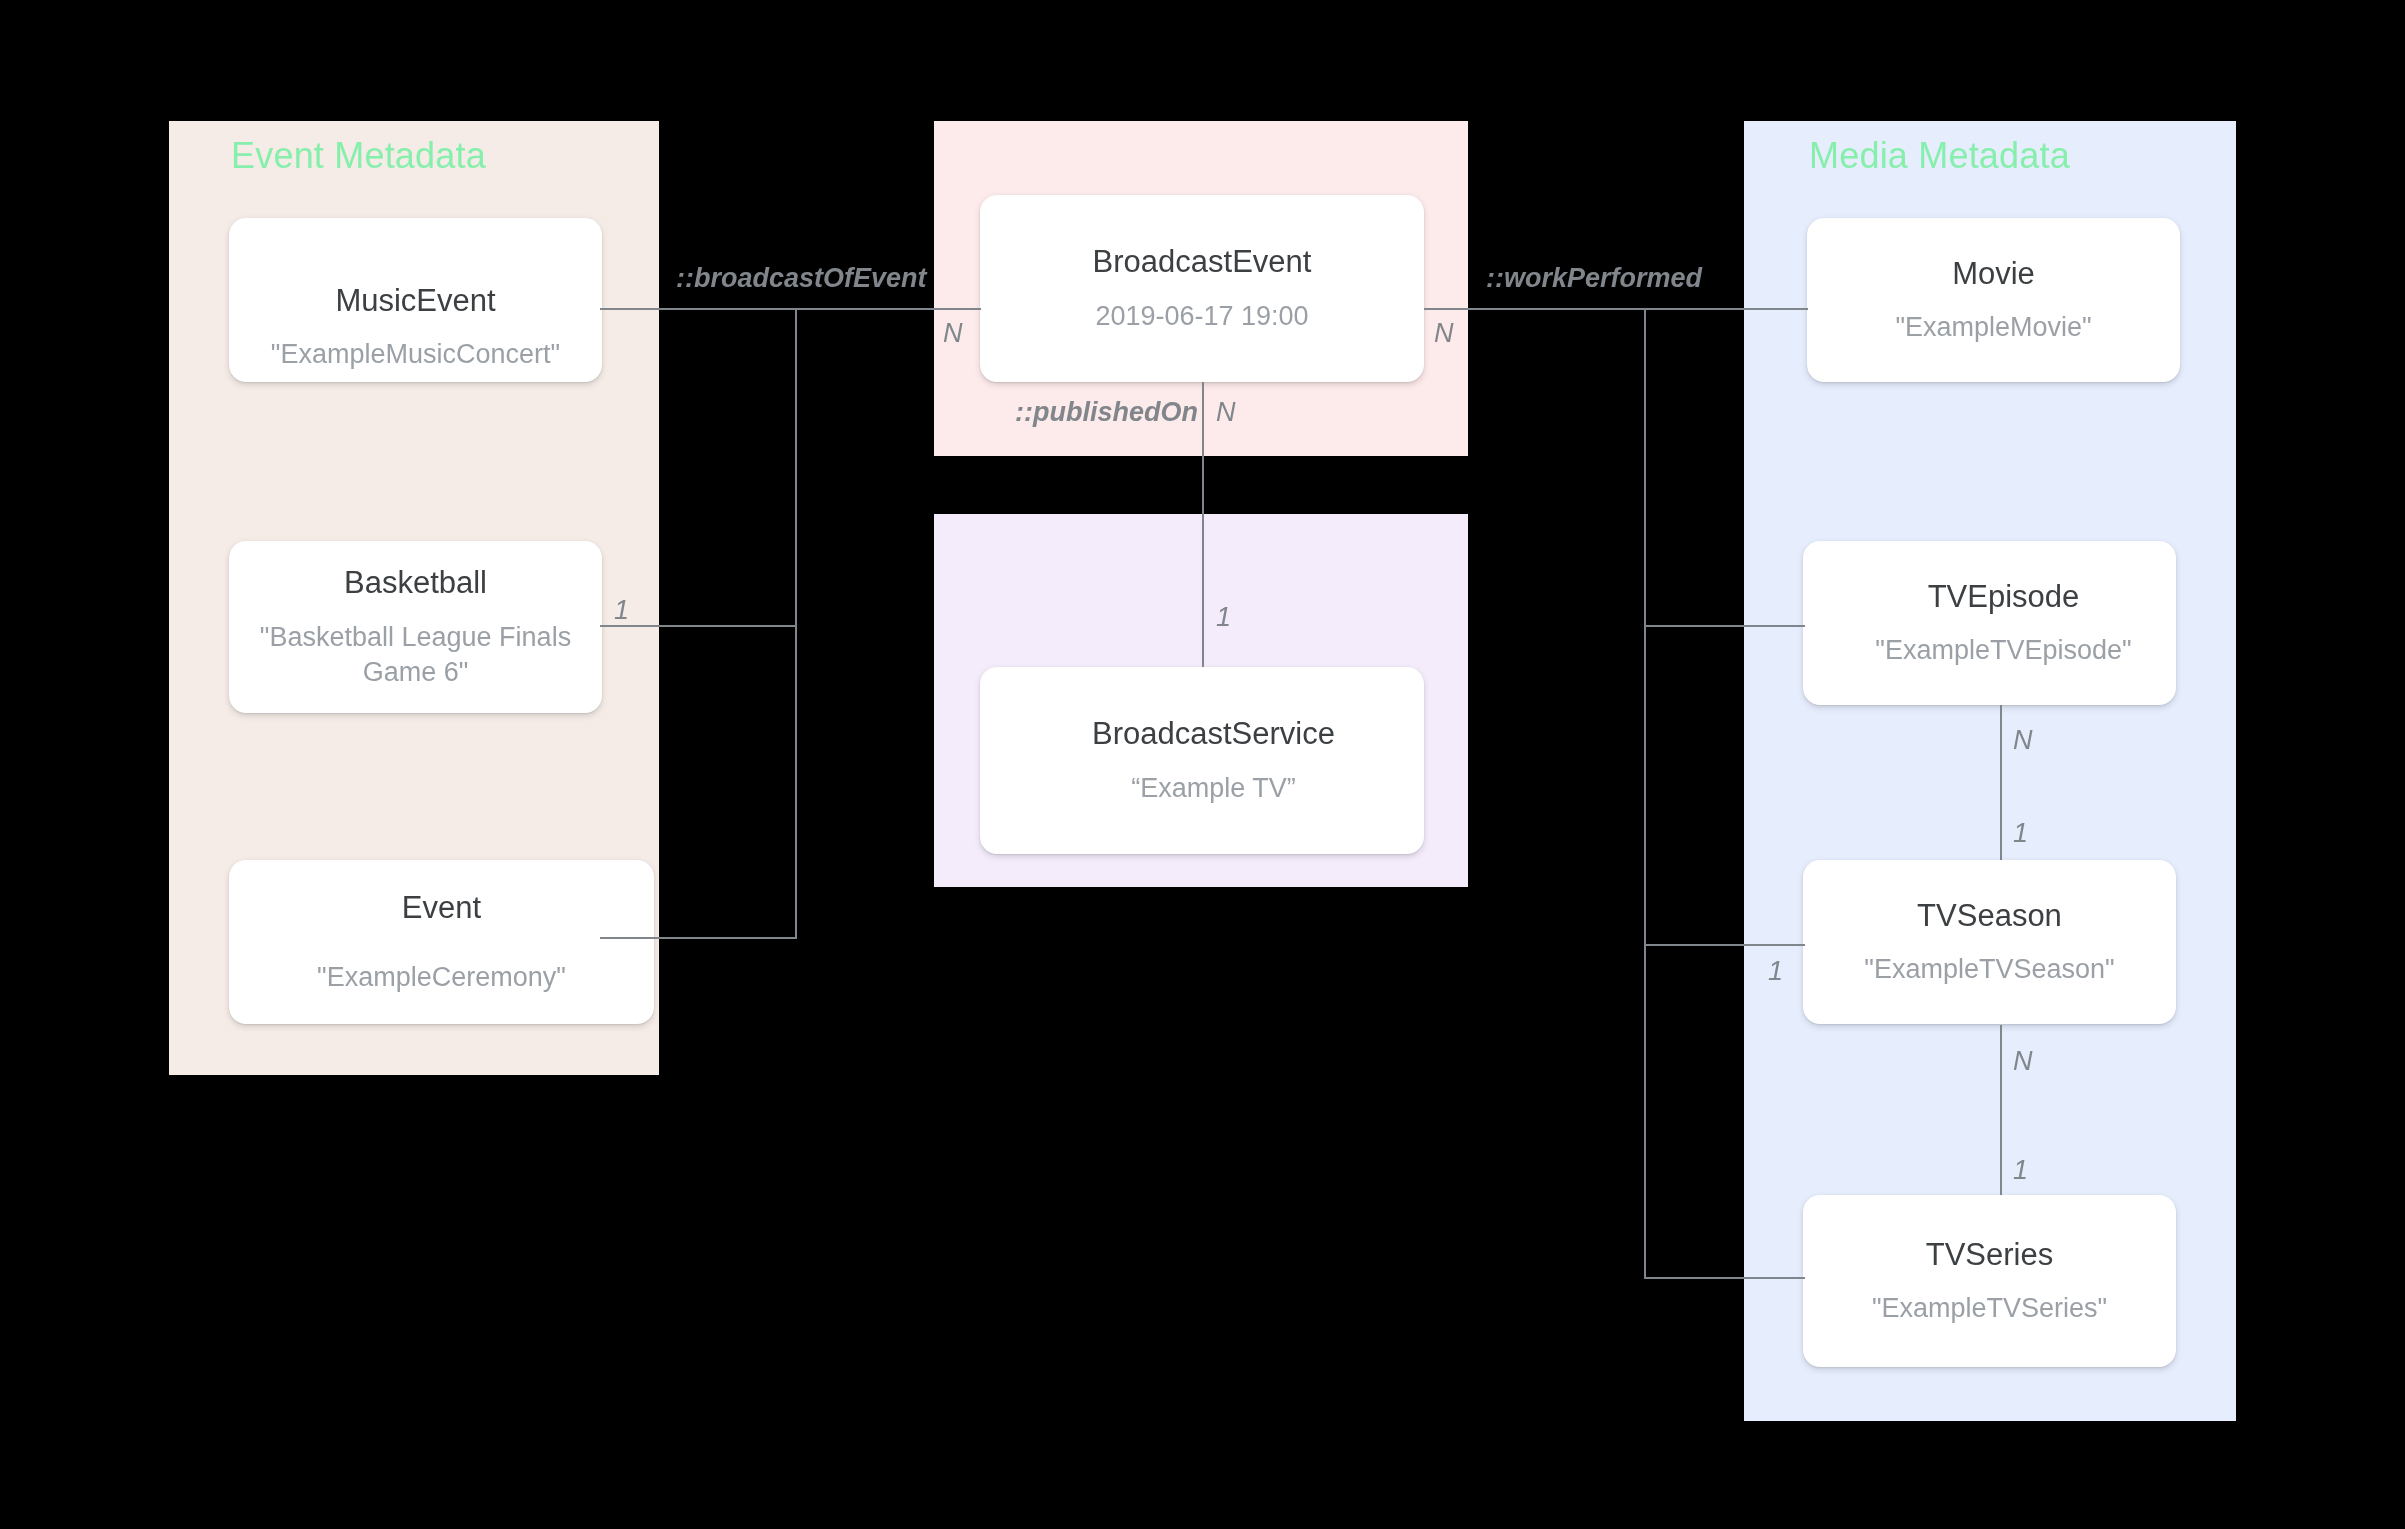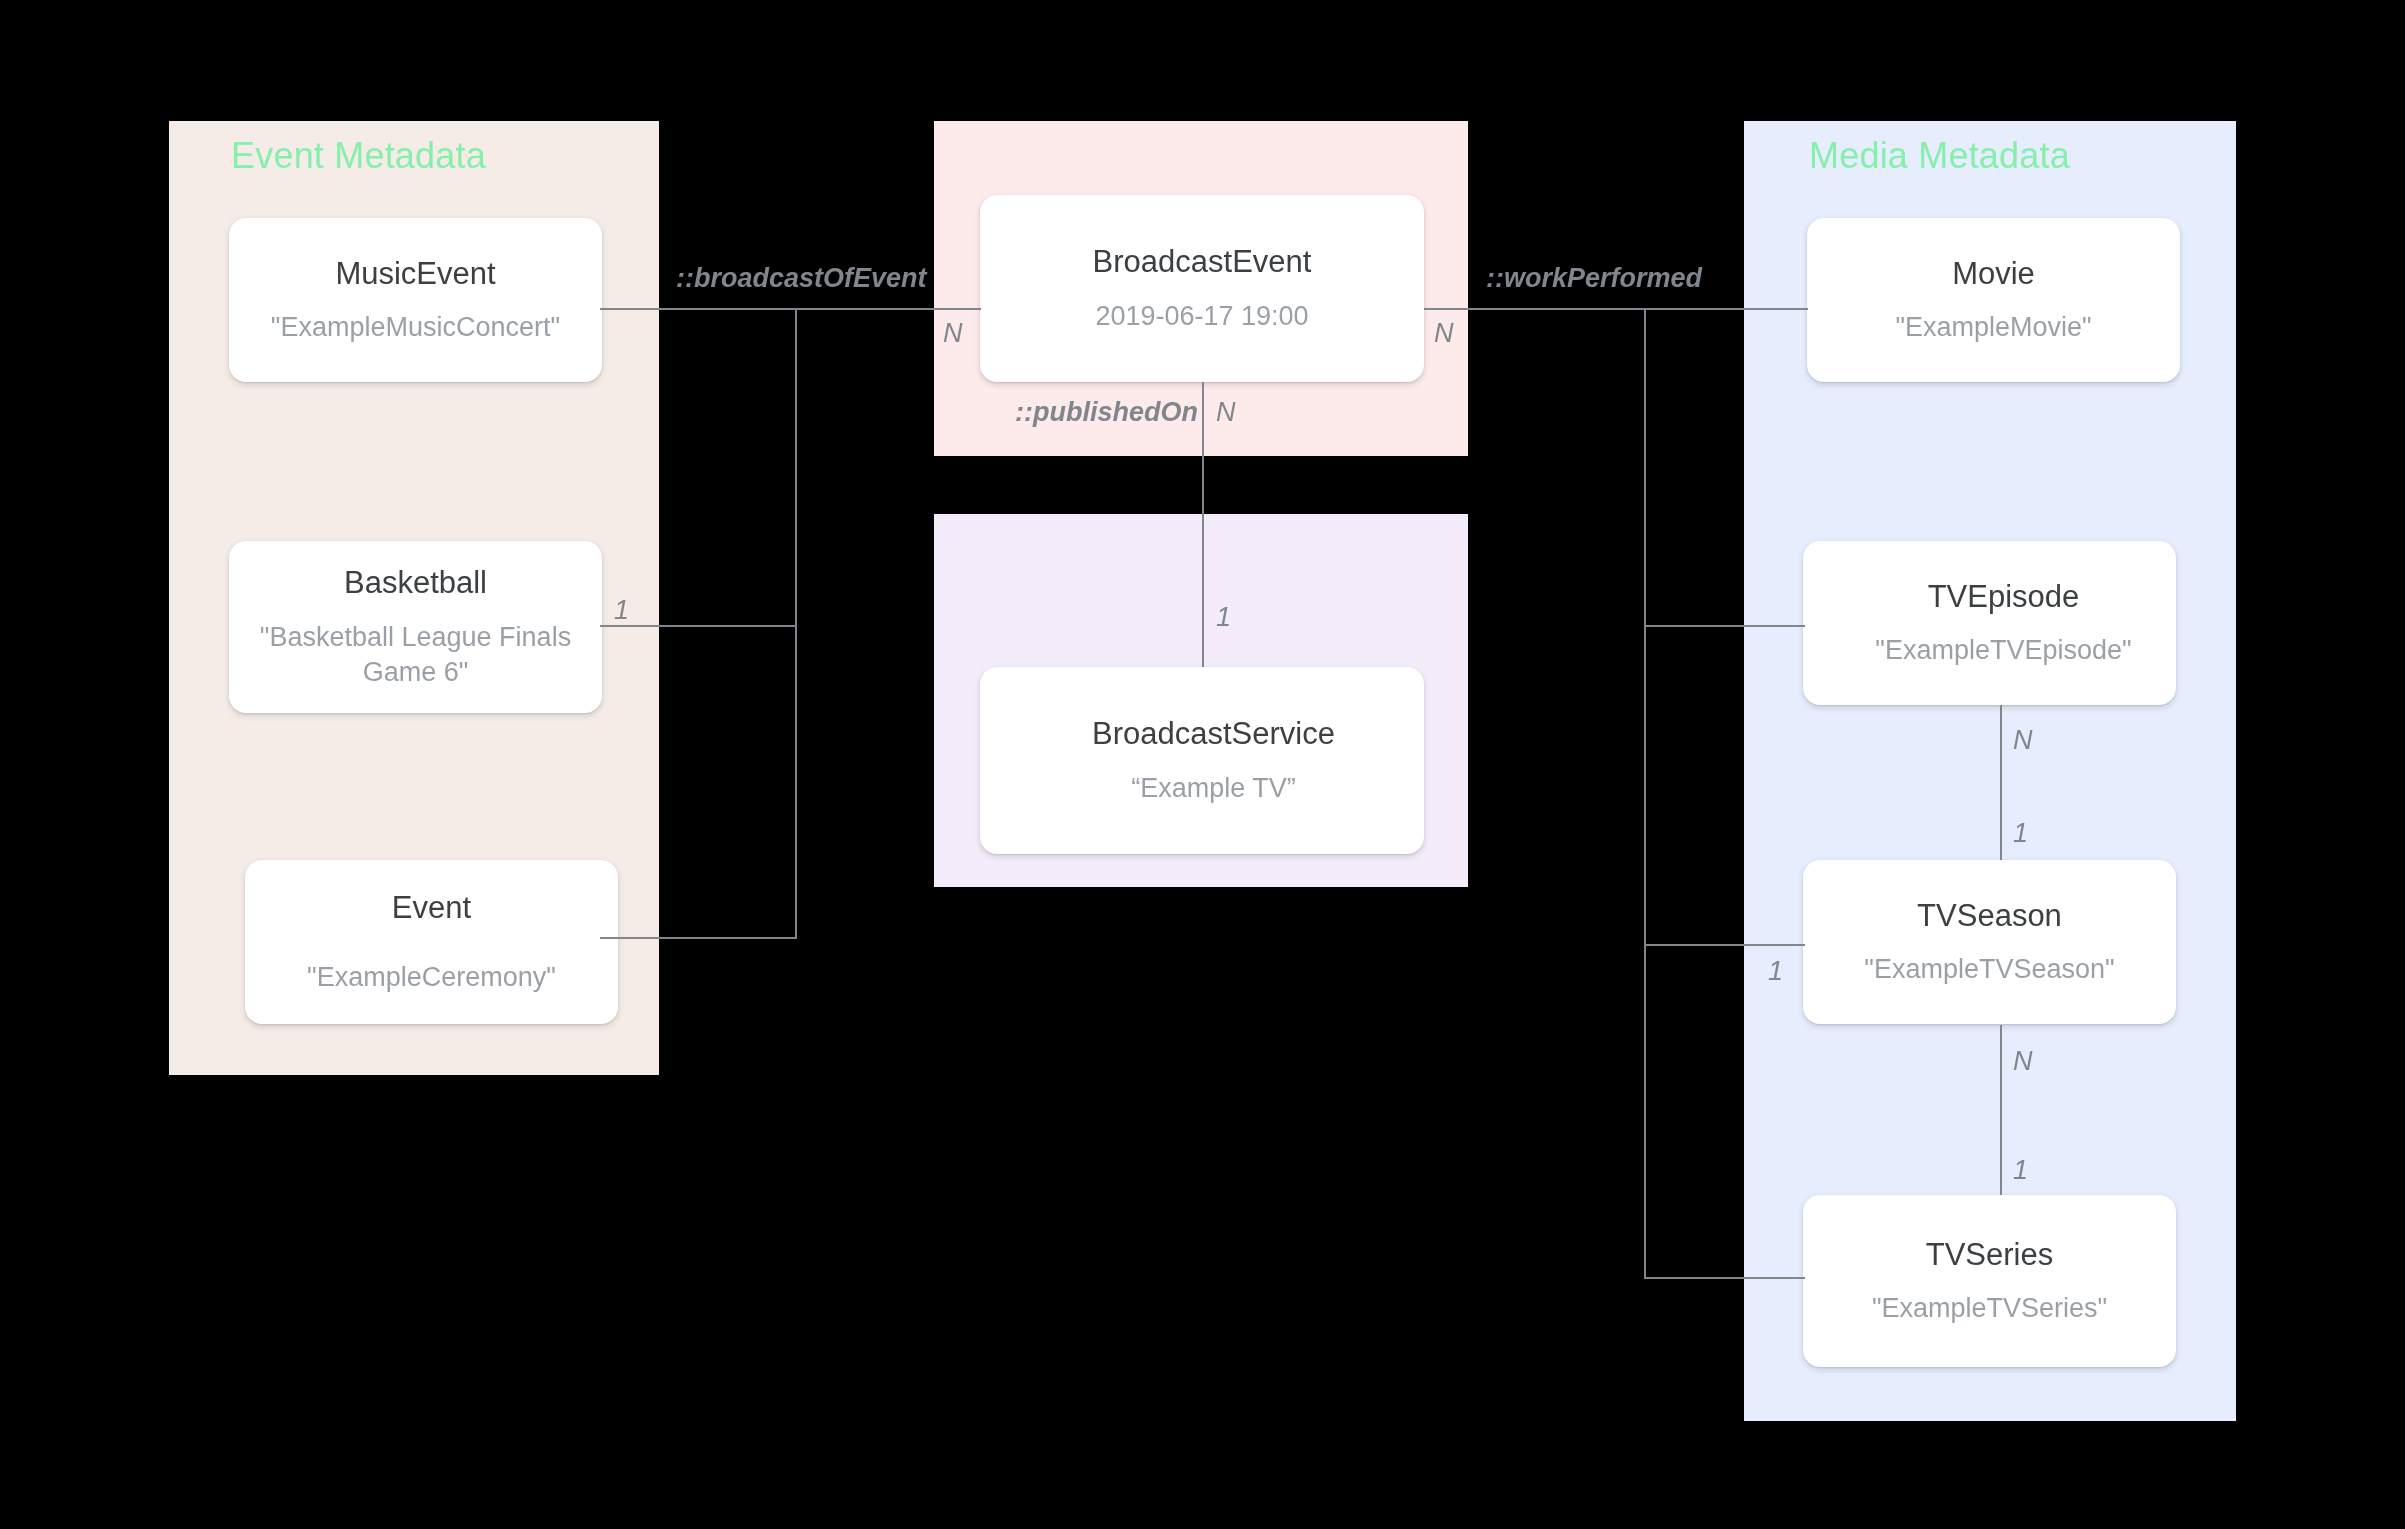--- a/index.html
+++ b/index.html
@@ -88,31 +88,31 @@
   }
 </style>
 </head>
 <body>
 
 <div id="stage">
 
   <div class="panel" id="panel-event"></div>
   <div class="panel-title" style="left:231px; top:134px; width:401px;">Event Metadata</div>
 
-  <div class="card" style="left:229px; top:218px; width:373px; height:164px;">
+  <div class="card" style="left:229px; top:218px; width:373px; height:164px;justify-content:flex-end;">
     <div class="card-title">MusicEvent</div>
     <div class="card-sub">"ExampleMusicConcert"</div>
   </div>
 
   <div class="card" style="left:229px; top:541px; width:373px; height:172px;">
     <div class="card-title">Basketball</div>
     <div class="card-sub" style="max-width:325px;">"Basketball League Finals Game 6"</div>
   </div>
 
-  <div class="card" style="left:245px; top:860px; width:373px; height:164px;gap:16px;">
+  <div class="card" style="left:229px; top:860px; width:425px; height:164px;gap:16px;">
     <div class="card-title">Event</div>
     <div class="card-sub">"ExampleCeremony"</div>
   </div>
 
   <div class="panel" id="panel-bevent"></div>
 
   <div class="card" style="left:980px; top:195px; width:444px; height:187px;">
     <div class="card-title">BroadcastEvent</div>
     <div class="card-sub">2019-06-17 19:00</div>
   </div>

